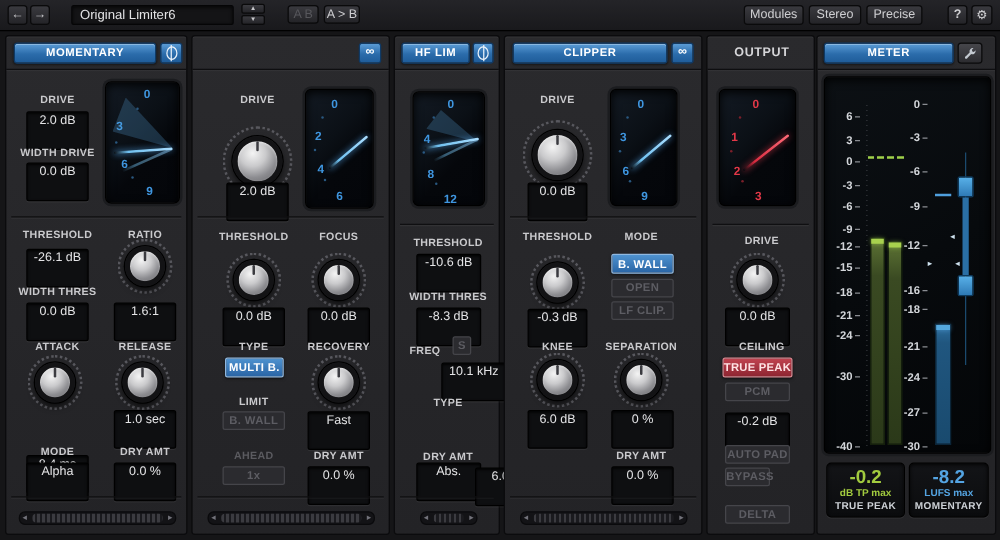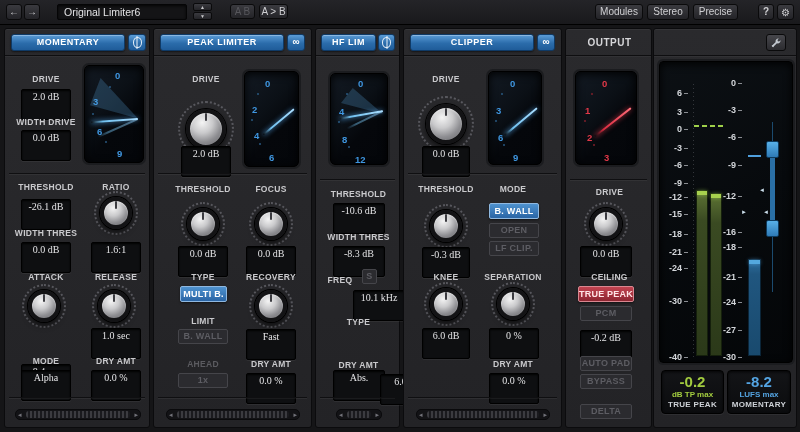--- a/index.html
+++ b/index.html
@@ -39,21 +39,21 @@
     font-weight:bold; text-align:center; line-height:14px; }
   .hdricon.grey { background:linear-gradient(#46464b,#2c2c30); border-color:#0a0a0b; }
   .coltitle { position:absolute; font-size:10px; font-weight:bold; color:#d6d6d9;
     text-align:center; letter-spacing:.5px; }
 
   .lbl { position:absolute; font-size:8.5px; font-weight:bold; color:#c9c9cc;
     text-align:center; letter-spacing:.3px; }
   .lbl.dim { color:#5b5b60; }
   .vbox { position:absolute; height:31px; background:#0e0f11; border:1px solid #000;
     border-radius:2px; color:#e4e4e6; font-size:10px; text-align:center;
-    line-height:13px; box-shadow:inset 0 1px 2px rgba(0,0,0,.9), 0 1px 0 rgba(255,255,255,.05);font-family:Liberation Serif, serif; }
+    line-height:13px; box-shadow:inset 0 1px 2px rgba(0,0,0,.9), 0 1px 0 rgba(255,255,255,.05); }
   .btn-dim { position:absolute; height:15px; background:#2b2b2f; border:1px solid #45454a;
     border-radius:2px; color:#5d5d63; font-size:9px; font-weight:bold; text-align:center;
     line-height:13px; letter-spacing:.3px; }
   .btn-blue { position:absolute; height:16px; background:linear-gradient(#4e92cf,#2a65a5);
     border:1px solid #8fb8e0; border-radius:2px; color:#fff; font-size:9px;
     font-weight:bold; text-align:center; line-height:14px; letter-spacing:.3px;
     box-shadow:0 1px 2px rgba(0,0,0,.5); }
   .btn-red { position:absolute; height:16px; background:linear-gradient(#c04350,#8e2531);
     border:1px solid #d98790; border-radius:2px; color:#ffe3e5; font-size:9px;
     font-weight:bold; text-align:center; line-height:14px; letter-spacing:.2px;
@@ -203,21 +203,20 @@
     <div class="divider" style="top:368px;"></div>
     <div class="scrollx" style="left:10px;top:380px;width:126px;">
       <span class="sarrow">◂</span>
       <div class="ribs"></div>
       <span class="sarrow">▸</span>
     </div>
   </div>
 
   <div class="col" style="left:153px;width:159px;">
     <div class="hdrstrip"></div>
-    <div class="hdrbar" style="left:6px;width:124px;">PEAK LIMITER</div>
     <div class="hdricon" style="left:133px;width:18px;">∞</div>
     <div class="lbl" style="left:12px;top:45px;width:80px;">DRIVE</div>
     <div class="knob-ring k-lg-ring" style="left:24px;top:72px;"></div>
     <div class="knob k-lg" style="left:32px;top:80px;"></div>
     <div class="vbox" style="left:27px;top:117px;width:50px;">2.0 dB</div>
     <div class="vu" style="left:90px;top:42px;width:55px;height:96px;">
       <span class="vutick" style="left:20px;top:6px;">0</span>
       <span class="vutick" style="left:7px;top:32px;">2</span>
       <span class="vutick" style="left:9px;top:58px;">4</span>
       <span class="vutick" style="left:24px;top:80px;">6</span>
@@ -352,26 +351,27 @@
     <div class="divider" style="top:150px;"></div>
     <div class="lbl" style="left:0;top:158px;width:87px;">DRIVE</div>
     <div class="knob-ring k-sm-ring" style="left:18px;top:173px;"></div>
     <div class="knob k-sm" style="left:24px;top:179px;"></div>
     <div class="vbox" style="left:14px;top:217px;width:52px;">0.0 dB</div>
     <div class="lbl" style="left:0;top:243px;width:87px;">CEILING</div>
     <div class="btn-red" style="left:12px;top:257px;width:56px;">TRUE PEAK</div>
     <div class="btn-dim" style="left:14px;top:277px;width:52px;">PCM</div>
     <div class="vbox" style="left:14px;top:301px;width:52px;">-0.2 dB</div>
     <div class="btn-dim" style="left:14px;top:327px;width:52px;">AUTO PAD</div>
-    <div class="btn-dim" style="left:14px;top:345px;width:52px;">BYPASS</div>
+    <div class="btn-dim" style="left:14px;top:345px;width:36px;">BYPASS</div>
     <div class="btn-dim" style="left:14px;top:375px;width:52px;">DELTA</div>
   </div>
 
   <div class="col" style="left:653px;width:144px;">
     <div class="hdrstrip"></div>
+    <div class="hdrbar" style="left:5px;width:104px;">METER</div>
     <div class="hdricon grey" style="left:112px;width:20px;">
       <svg width="10" height="10" viewBox="0 0 24 24" style="margin-top:3px;">
           <path fill="#c3c9d0" d="M22.7 5.3a6.5 6.5 0 0 1-8.4 7.4L7 20a2.4 2.4 0 1 1-3-3l7.3-7.3a6.5 6.5 0 0 1 7.4-8.4l-3.2 3.2 1 3 3 1z"></path>
         </svg>
     </div>
     <div id="meterpanel">
       <span class="mtickL" style="top:26px;">6</span>
       <span class="mtickL" style="top:45px;">3</span>
       <span class="mtickL" style="top:62px;">0</span>
       <span class="mtickL" style="top:81px;">-3</span>

